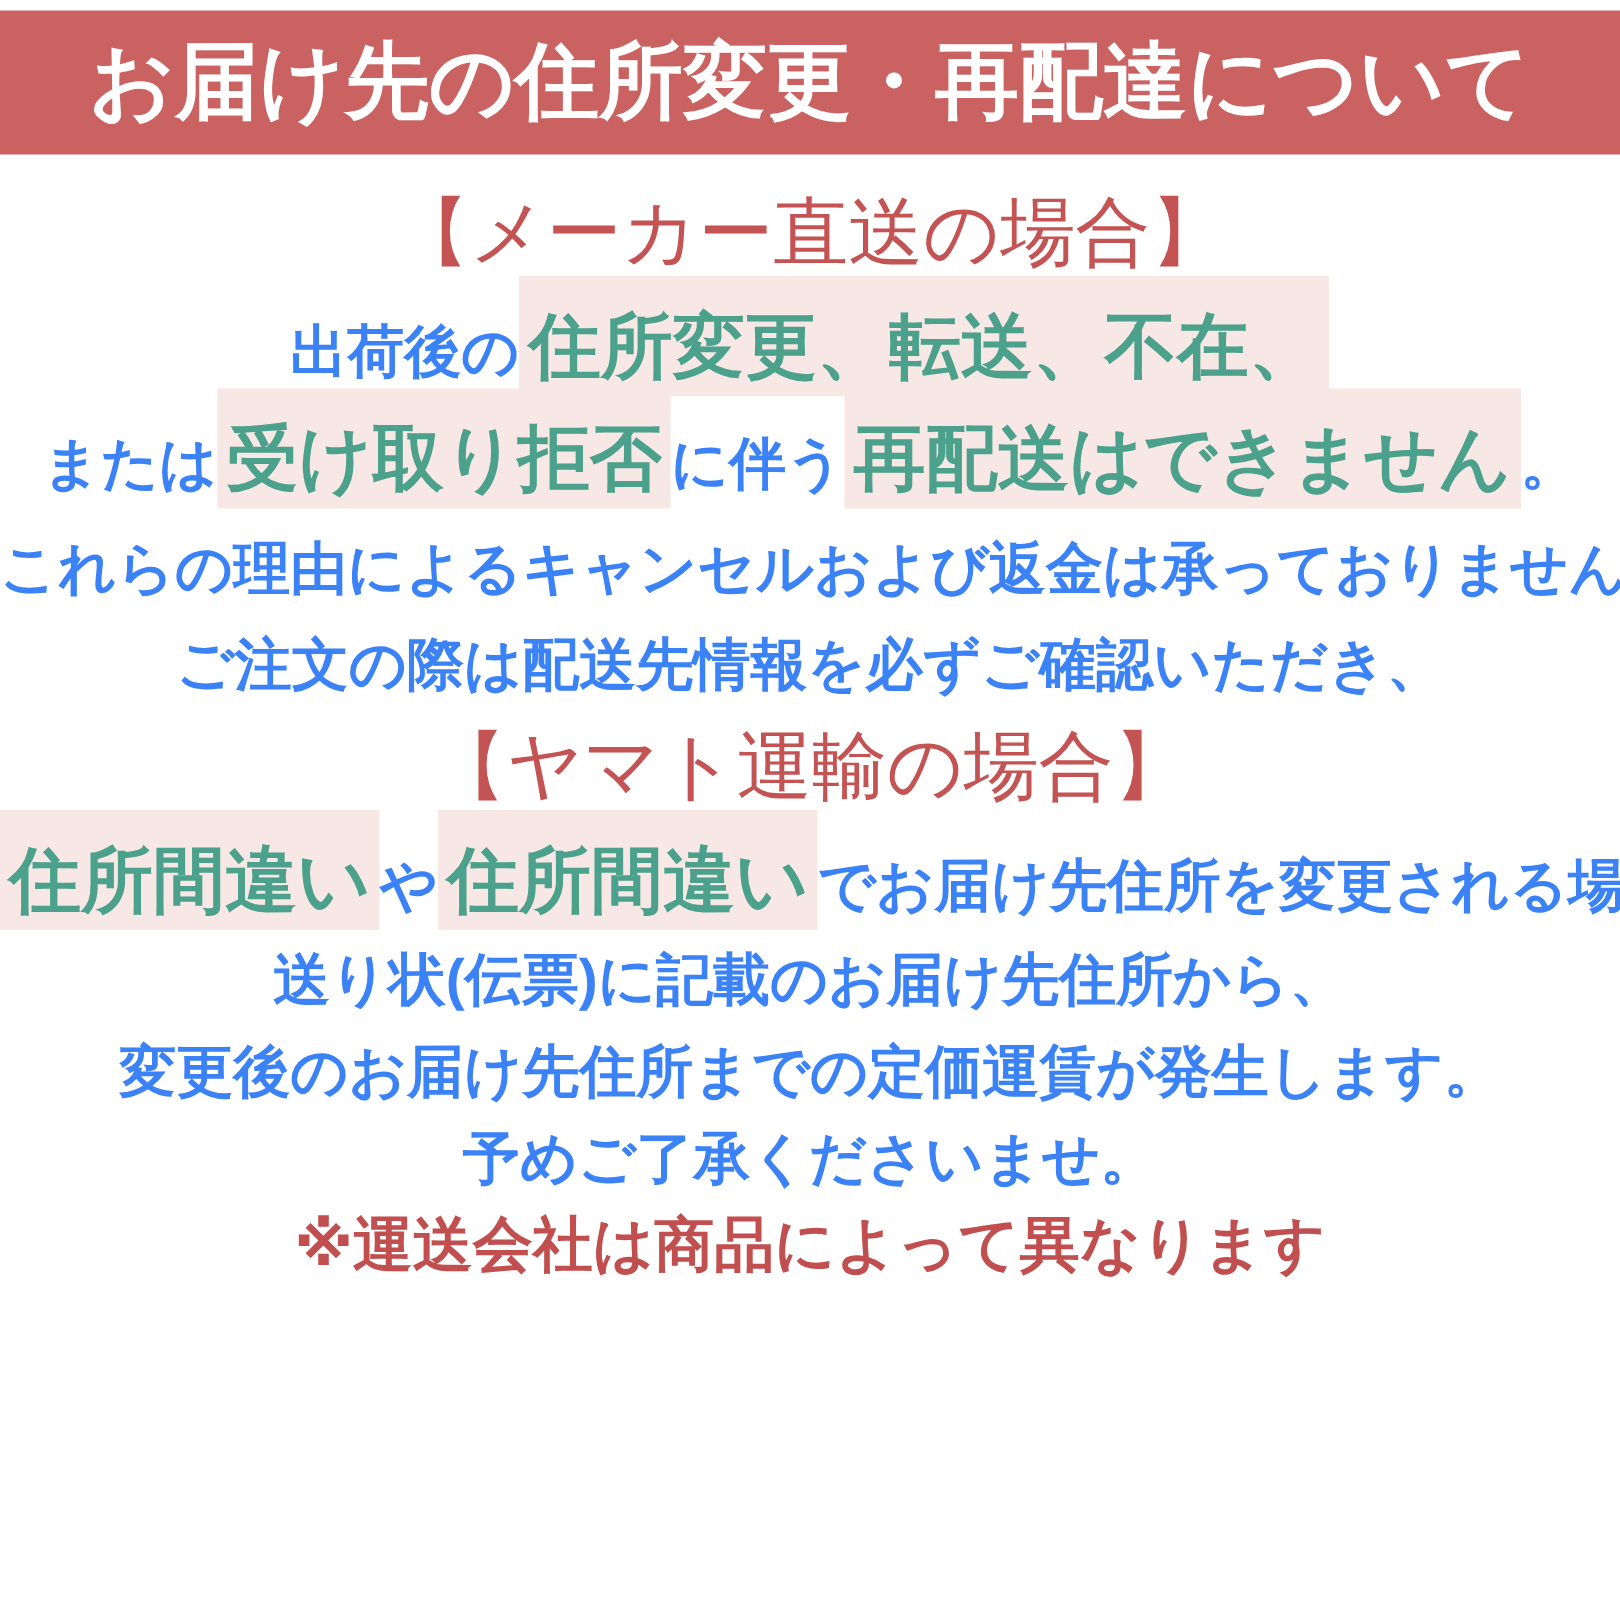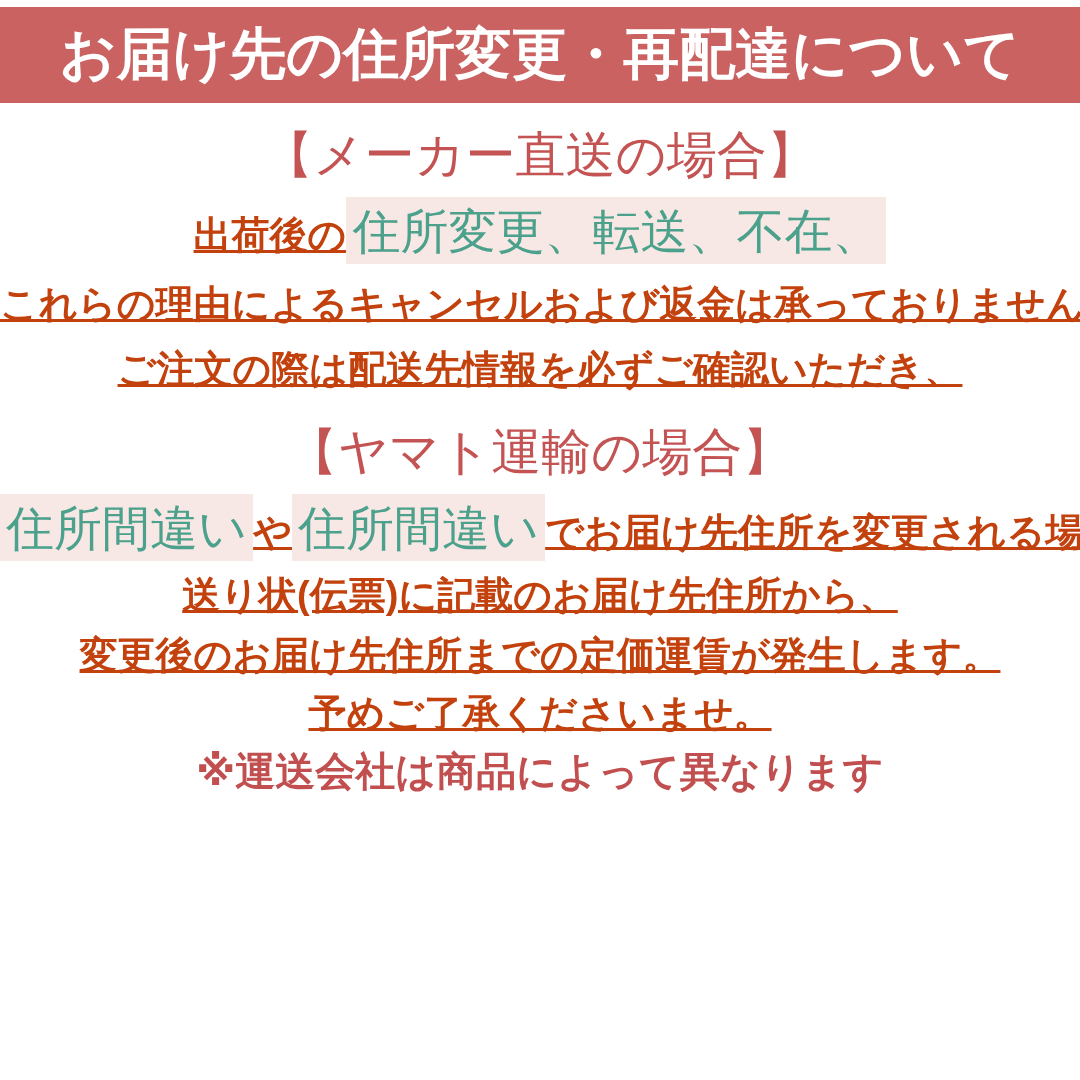--- a/index.html
+++ b/index.html
@@ -35,56 +35,57 @@
     white-space:nowrap;
   }
   .line{
     margin:10px 0 0;
     font-size:38px;
     line-height:1.32;
     font-weight:600;
     color:#8a8f9a;
     white-space:nowrap;
   }
-  .seg-plain{color:#c2410c;text-decoration:underline;}
+  .seg-plain{color:#3b82f6;}
   .seg-hl{
     font-size:48px;
-    font-weight:400;
+    font-weight:700;
     color:#4ba18b;
     background:#f8e8e5;
-    padding:8px 6px 6px;
+    padding:21px 6px 6px;
   }
   .note{
     margin:6px 17px 0;
     font-size:40px;
     line-height:1.32;
     font-weight:700;
     color:#c24f4f;
     white-space:nowrap;
   }
   .mt8{margin-top:8px;}
   .mt12{margin-top:12px;}
   .mt14{margin-top:14px;}
   .mt16{margin-top:16px;}
-  .mt26{margin-top:26px;}
+  .mt26{margin-top:10px;}
 </style>
 </head>
 <body>
 
 <div class="page">
 
   <header class="banner">
     <h1>お届け先の住所変更・再配達について</h1>
   </header>
 
   <section>
     <h2 class="heading">【メーカー直送の場合】</h2>
 
     <p class="line mt12"><span class="seg-plain">出荷後の</span><span class="seg-hl">住所変更、転送、不在、</span></p>
 
+    <p class="line mt12"><span class="seg-plain">または</span><span class="seg-hl">受け取り拒否</span><span class="seg-plain">に伴う</span><span class="seg-hl">再配送はできません</span><span class="seg-plain">。</span></p>
 
     <p class="line mt16"><span class="seg-plain">これらの理由によるキャンセルおよび返金は承っておりませんので、</span></p>
 
     <p class="line mt14"><span class="seg-plain">ご注文の際は配送先情報を必ずご確認いただき、</span></p>
 
   </section>
 
   <section>
     <h2 class="heading mt26">【ヤマト運輸の場合】</h2>
 

